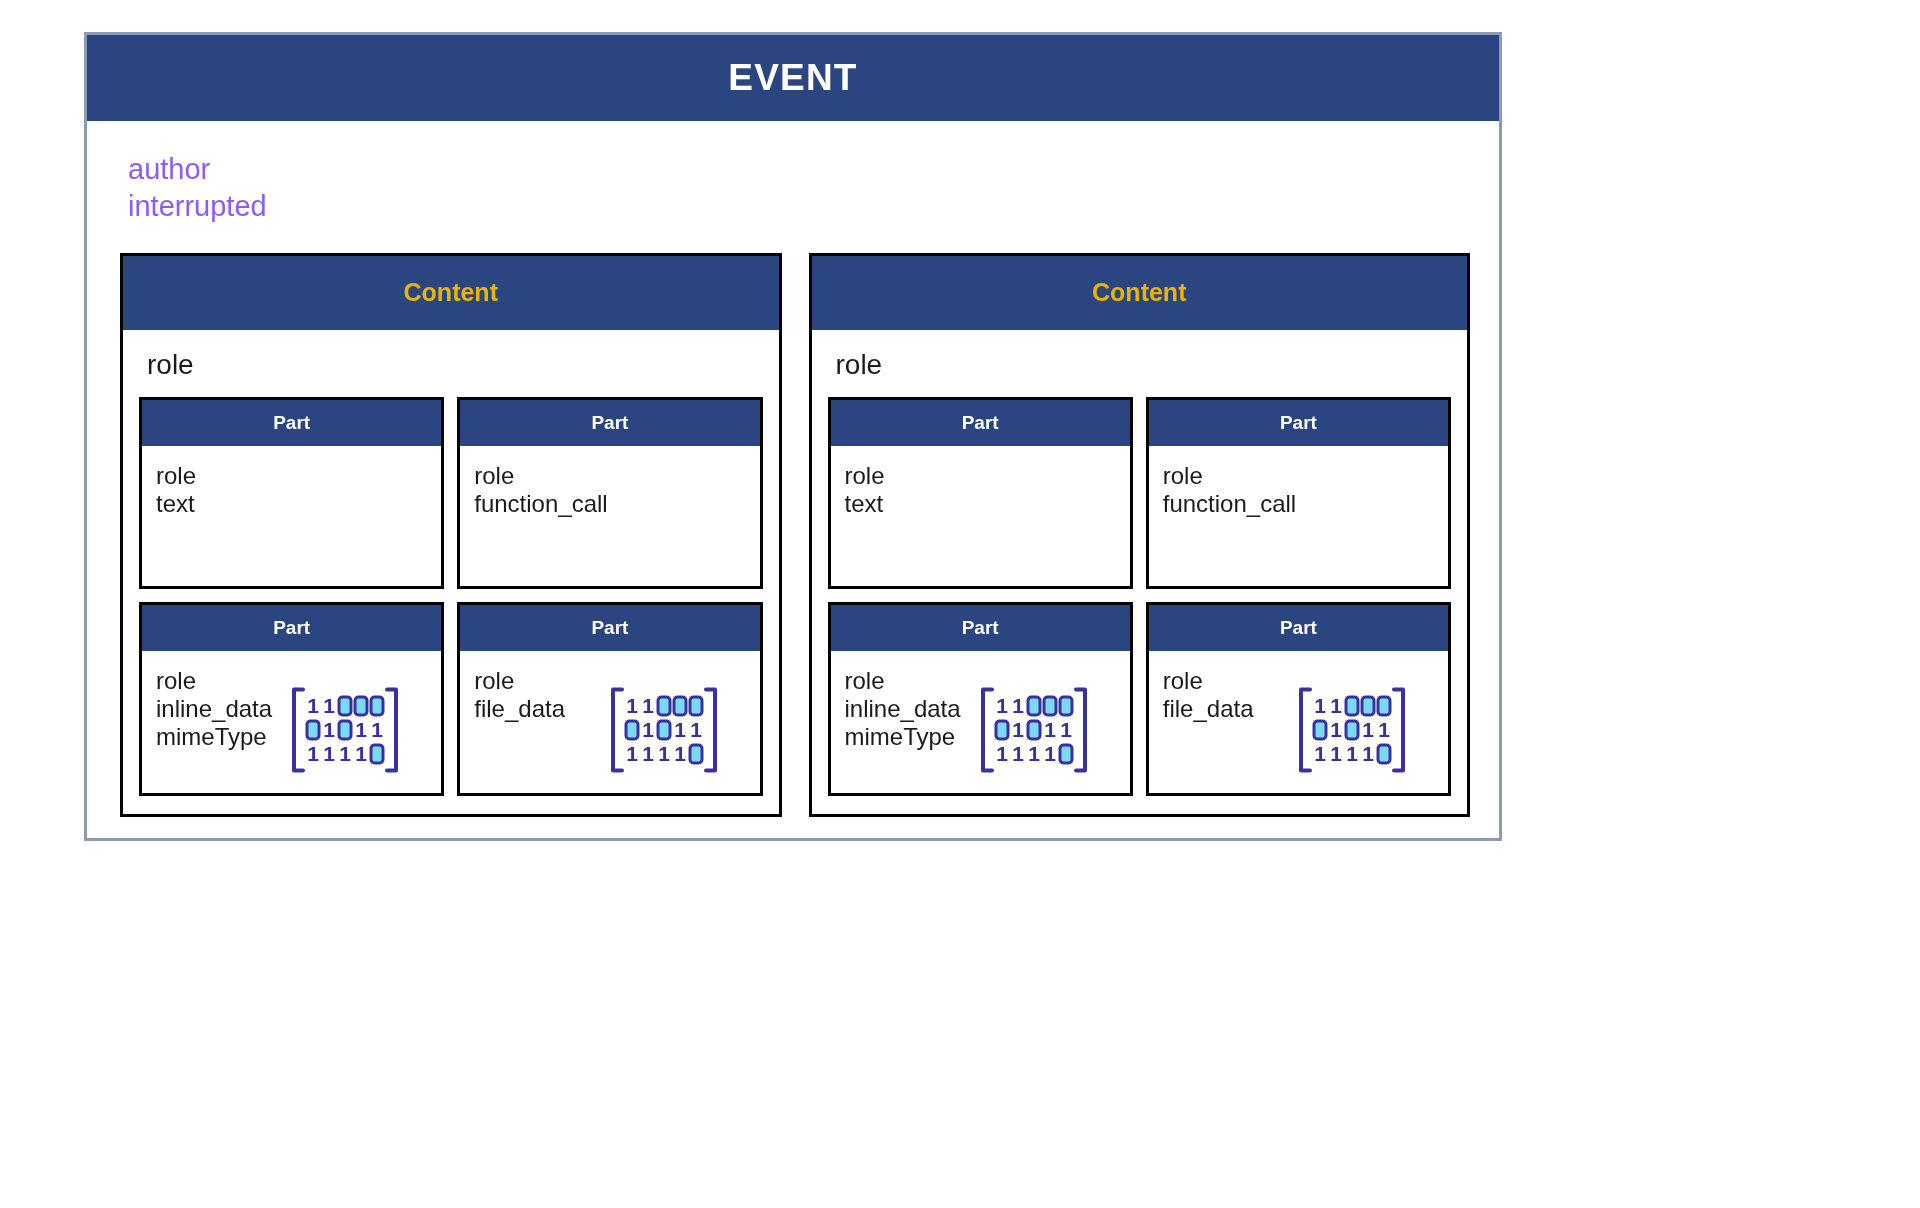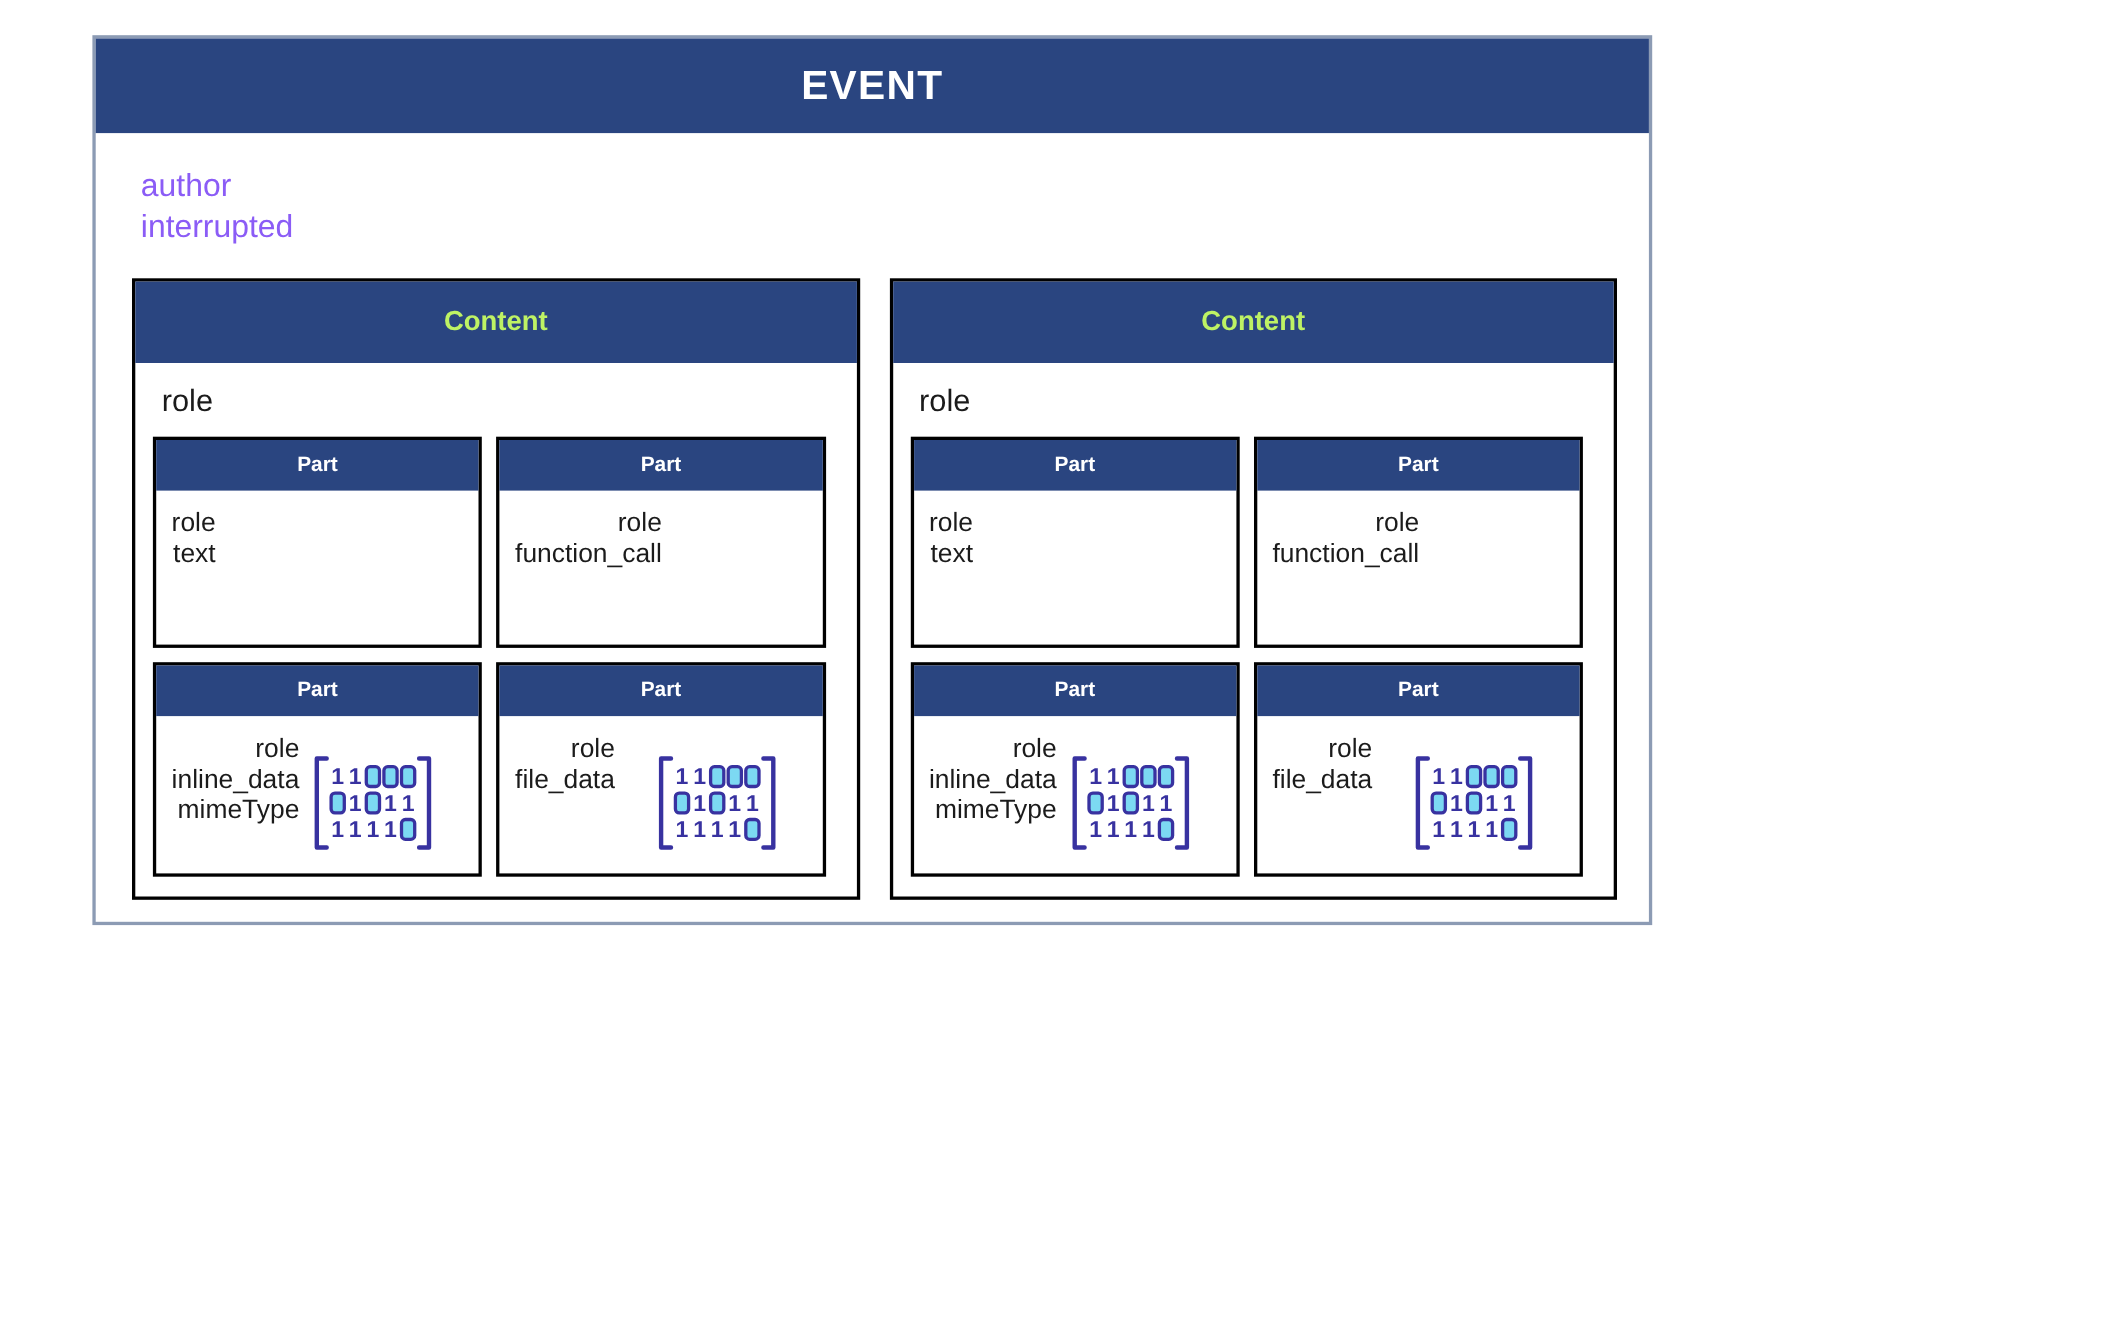--- a/index.html
+++ b/index.html
@@ -69,26 +69,26 @@
     flex-direction: column;
   }
   .content-header {
     background: #2a4580;
     height: 74px;
     display: flex;
     align-items: center;
     justify-content: center;
   }
   .content-header .label {
-    color: #bef264;
+    color: #eab308;
     font-size: 25px;
     font-weight: bold;
   }
   .content-body {
-    padding: 16px 28px 18px 16px;
+    padding: 16px 16px 18px 16px;
     display: flex;
     flex-direction: column;
     border-radius: 24px;
   }
   .content-role {
     font-size: 28px;
     color: #1b1b1b;
     padding: 3px 0 16px 8px;
   }
 
@@ -98,21 +98,20 @@
     grid-template-columns: 1fr 1fr;
     grid-template-rows: auto auto;
     gap: 13px 13px;
   }
   .part-box {
     border: 3px solid #000000;
     box-sizing: border-box;
     background: #ffffff;
     display: flex;
     flex-direction: column;
-    text-align: right;
   }
   .part-header {
     background: #2a4580;
     height: 46px;
     display: flex;
     align-items: center;
     justify-content: center;
   }
   .part-header .label {
     color: #ffffff;

